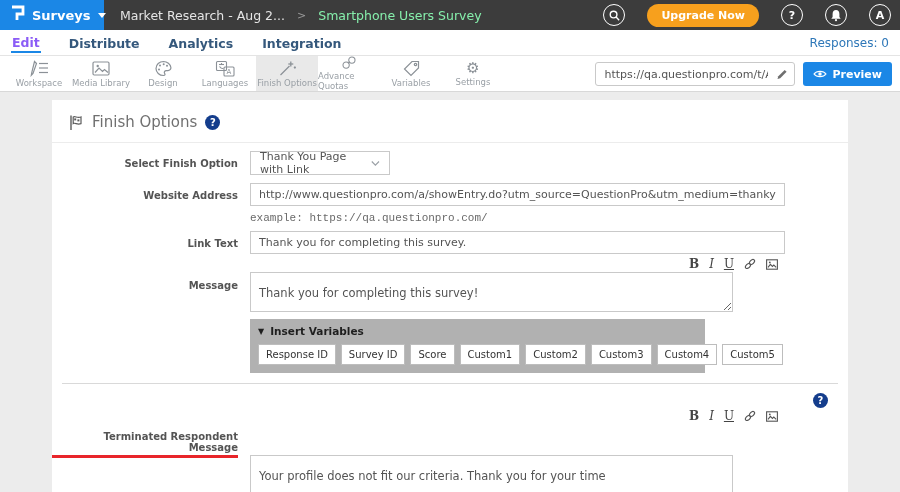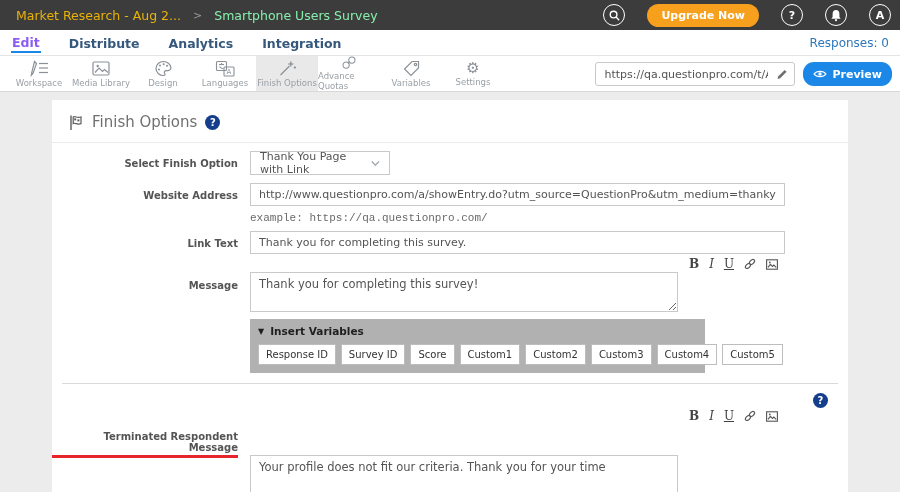--- a/index.html
+++ b/index.html
@@ -7,79 +7,88 @@
     width:900px; height:492px; overflow:hidden;
     font-family:"DejaVu Sans","Liberation Sans",sans-serif;
     background:#ececec; font-size:12px; color:#545454;
   }
   
   .topbar { height:30px; background:#3c3c3c; display:flex; align-items:center; }
   .logo-area { width:104px; height:30px; background:#1b87e6; display:flex; align-items:center; padding-left:10px; gap:7px; flex-shrink:0; cursor:pointer; }
   .product-name { color:#fff; font-size:13px; font-weight:bold; }
   .caret-down-w { width:0; height:0; border-left:4px solid transparent; border-right:4px solid transparent; border-top:5px solid #fff; margin-top:1px; }
   .breadcrumb { display:flex; align-items:center; gap:12px; margin-left:16px; font-size:12.5px; }
-  .crumb-folder { color:#eab308; cursor:pointer; }
+  .crumb-folder { color:#e5e5e5; cursor:pointer; }
   .crumb-sep { color:#9a9a9a; font-size:11px; }
   .crumb-current { color:#86efac;text-align:right; }
   .topbar-right { margin-left:auto; display:flex; align-items:center; gap:22px; padding-right:9px; }
   .circle-btn { width:22px; height:22px; border:1.5px solid #fff; border-radius:50%; display:flex; align-items:center; justify-content:center; color:#fff; font-size:11px; font-weight:bold; cursor:pointer; flex-shrink:0; }
   .upgrade-btn { background:#f7a01d; color:#fff; border:none; border-radius:12px; font-weight:bold; font-size:11px; padding:5px 14px; cursor:pointer; font-family:inherit; }
   
   .tabs-row { height:25px; background:#fff; display:flex; align-items:center; padding:0 11px; }
   .tab { font-size:12.5px; font-weight:bold; color:#35587c; margin-right:27px; padding:2px 1px 1px; cursor:pointer; }
   .tab.active { color:#8b5cf6; border-bottom:2px solid #1b87e6; }
   .responses { margin-left:auto; color:#2e77b8; font-size:12px; }
   
   .toolbar-row { height:37px; background:#fff; border-top:1px solid #e4e4e4; border-bottom:1px solid #d8d8d8; display:flex; align-items:stretch; padding-left:8px; position:relative; }
   .tool-item { width:62px; display:flex; flex-direction:column; align-items:center; justify-content:center; gap:1px; color:#9aa0a6; font-size:8.5px; cursor:pointer; }
   .tool-item.active { background:#e9e9e9; }
   .tool-item svg { display:block; }
   .gear-glyph { font-size:15px; line-height:16px; color:#8b9197; }
   .toolbar-right { position:absolute; right:8px; top:6px; display:flex; align-items:center; gap:8px; }
   .url-box { width:200px; height:24px; border:1px solid #c9c9c9; border-radius:3px; background:#fff; display:flex; align-items:center; }
   .url-input { flex:1; min-width:0; border:none; outline:none; background:transparent; font-size:11px; color:#545454; padding:0 2px 0 8px; font-family:inherit; }
   .url-edit { width:24px; display:flex; align-items:center; justify-content:center; cursor:pointer; }
-  .preview-btn { height:24px; background:#1b87e6; color:#fff; border:none; border-radius:11px; font-size:11px; font-weight:bold; display:flex; align-items:center; gap:5px; padding:0 10px; cursor:pointer; font-family:inherit; }
+  .preview-btn { height:24px; background:#1b87e6; color:#fff; border:none; border-radius:3px; font-size:11px; font-weight:bold; display:flex; align-items:center; gap:5px; padding:0 10px; cursor:pointer; font-family:inherit; }
   
   .content { height:400px; padding-top:8px; }
   .card { margin-left:52px; width:796px; background:#fff; padding-bottom:10px; }
   .card-heading { display:flex; align-items:center; gap:8px; padding:13px 16px 11px; border-bottom:1px solid #ececec; color:#707070; font-size:15px; }
   .help-circle { width:15px; height:15px; border-radius:50%; background:#143d8c; color:#fff; font-size:10px; font-weight:bold; display:flex; align-items:center; justify-content:center; cursor:pointer; flex-shrink:0; }
   .form { padding-top:8px; }
   .form-row { display:flex; margin-bottom:8px; }
   .form-label { width:198px; flex-shrink:0; text-align:right; padding-right:12px; padding-top:7px; font-weight:bold; font-size:10px; color:#545454; }
   .select-box { width:140px; height:24px; border:1px solid #c9c9c9; display:flex; align-items:center; justify-content:space-between; padding:0 9px; font-size:11px; color:#545454; cursor:pointer; background:#fff; }
   .text-input { width:535px; height:23px; border:1px solid #c9c9c9; font-size:11px; color:#545454; padding:0 8px; font-family:inherit; }
   .hint { font-size:11px; color:#6a6a6a; margin-top:6px;font-family:Liberation Mono, monospace; }
   .mini-toolbar { width:528px; display:flex; justify-content:flex-end; align-items:center; gap:10px; margin-bottom:2px; }
   .rt-btn { font-family:"DejaVu Serif","Liberation Serif",serif; font-size:12px; color:#444; cursor:pointer; line-height:12px; }
   .rt-bold { font-weight:bold; }
   .rt-italic { font-style:italic; }
   .rt-underline { text-decoration:underline; }
   .rt-icon { cursor:pointer; display:flex; align-items:center; }
-  .textarea { width:428px; border:1px solid #c9c9c9; font-size:11.5px; color:#545454; padding:4px 8px; font-family:inherit; resize:vertical; }
+  .textarea { width:483px; border:1px solid #c9c9c9; font-size:11.5px; color:#545454; padding:13px 8px; font-family:inherit; resize:vertical; }
   .ta-message { height:40px; }
   .ta-terminated { height:46px;margin-top:31px; }
   .insert-vars { width:455px; margin-left:198px; margin-top:4px; background:#b1b1b1; padding:6px 8px 8px; }
   .iv-header { display:flex; align-items:center; gap:6px; font-size:10.5px; font-weight:bold; color:#1e1e1e; margin-bottom:7px; cursor:pointer; }
   .iv-caret { font-size:8px; color:#1e1e1e; }
   .iv-buttons { display:flex; gap:5px; }
   .iv-btn { background:#fff; border:1px solid #bdbdbd; font-size:10px; color:#333; padding:4px 7px; white-space:nowrap; cursor:pointer; font-family:inherit; }
   .divider { border-top:1px solid #d9d9d9; margin:10px 10px 0; }
   .help-right { display:flex; justify-content:flex-end; padding:9px 20px 2px; }
   .term-label { padding-top:21px; }
   .red-underline { display:inline-block; border-bottom:3px solid #e8252a; padding-bottom:2px; }
   .dotted-divider { border-top:1px dotted #bdbdbd; margin-top:5px; }
   .save-row { padding:7px 0 2px 198px; }
   .save-btn { background:#1b87e6; color:#fff; border:none; border-radius:3px; font-size:11px; font-weight:bold; padding:6px 11px; cursor:pointer; font-family:inherit; }
 </style>
 </head>
 <body>
 
 <div class="topbar">
+  <div class="logo-area">
+    <span>
+      <svg width="15" height="19" viewBox="0 0 15 19">
+          <path d="M2 3 H13 V10 H7 V16" fill="none" stroke="#fff" stroke-width="2.8"></path>
+        </svg>
+    </span>
+    <span class="product-name">Surveys</span>
+    <span class="caret-down-w"></span>
+  </div>
   <div class="breadcrumb">
     <span class="crumb-folder">Market Research - Aug 2...</span>
     <span class="crumb-sep">&gt;</span>
     <span class="crumb-current">Smartphone Users Survey</span>
   </div>
   <div class="topbar-right">
     <span class="circle-btn">
       <svg width="13" height="13" viewBox="0 0 14 14">
           <circle cx="6" cy="6" r="3.6" fill="none" stroke="#fff" stroke-width="1.5"></circle>
           <line x1="8.7" y1="8.7" x2="12" y2="12" stroke="#fff" stroke-width="1.5"></line>

